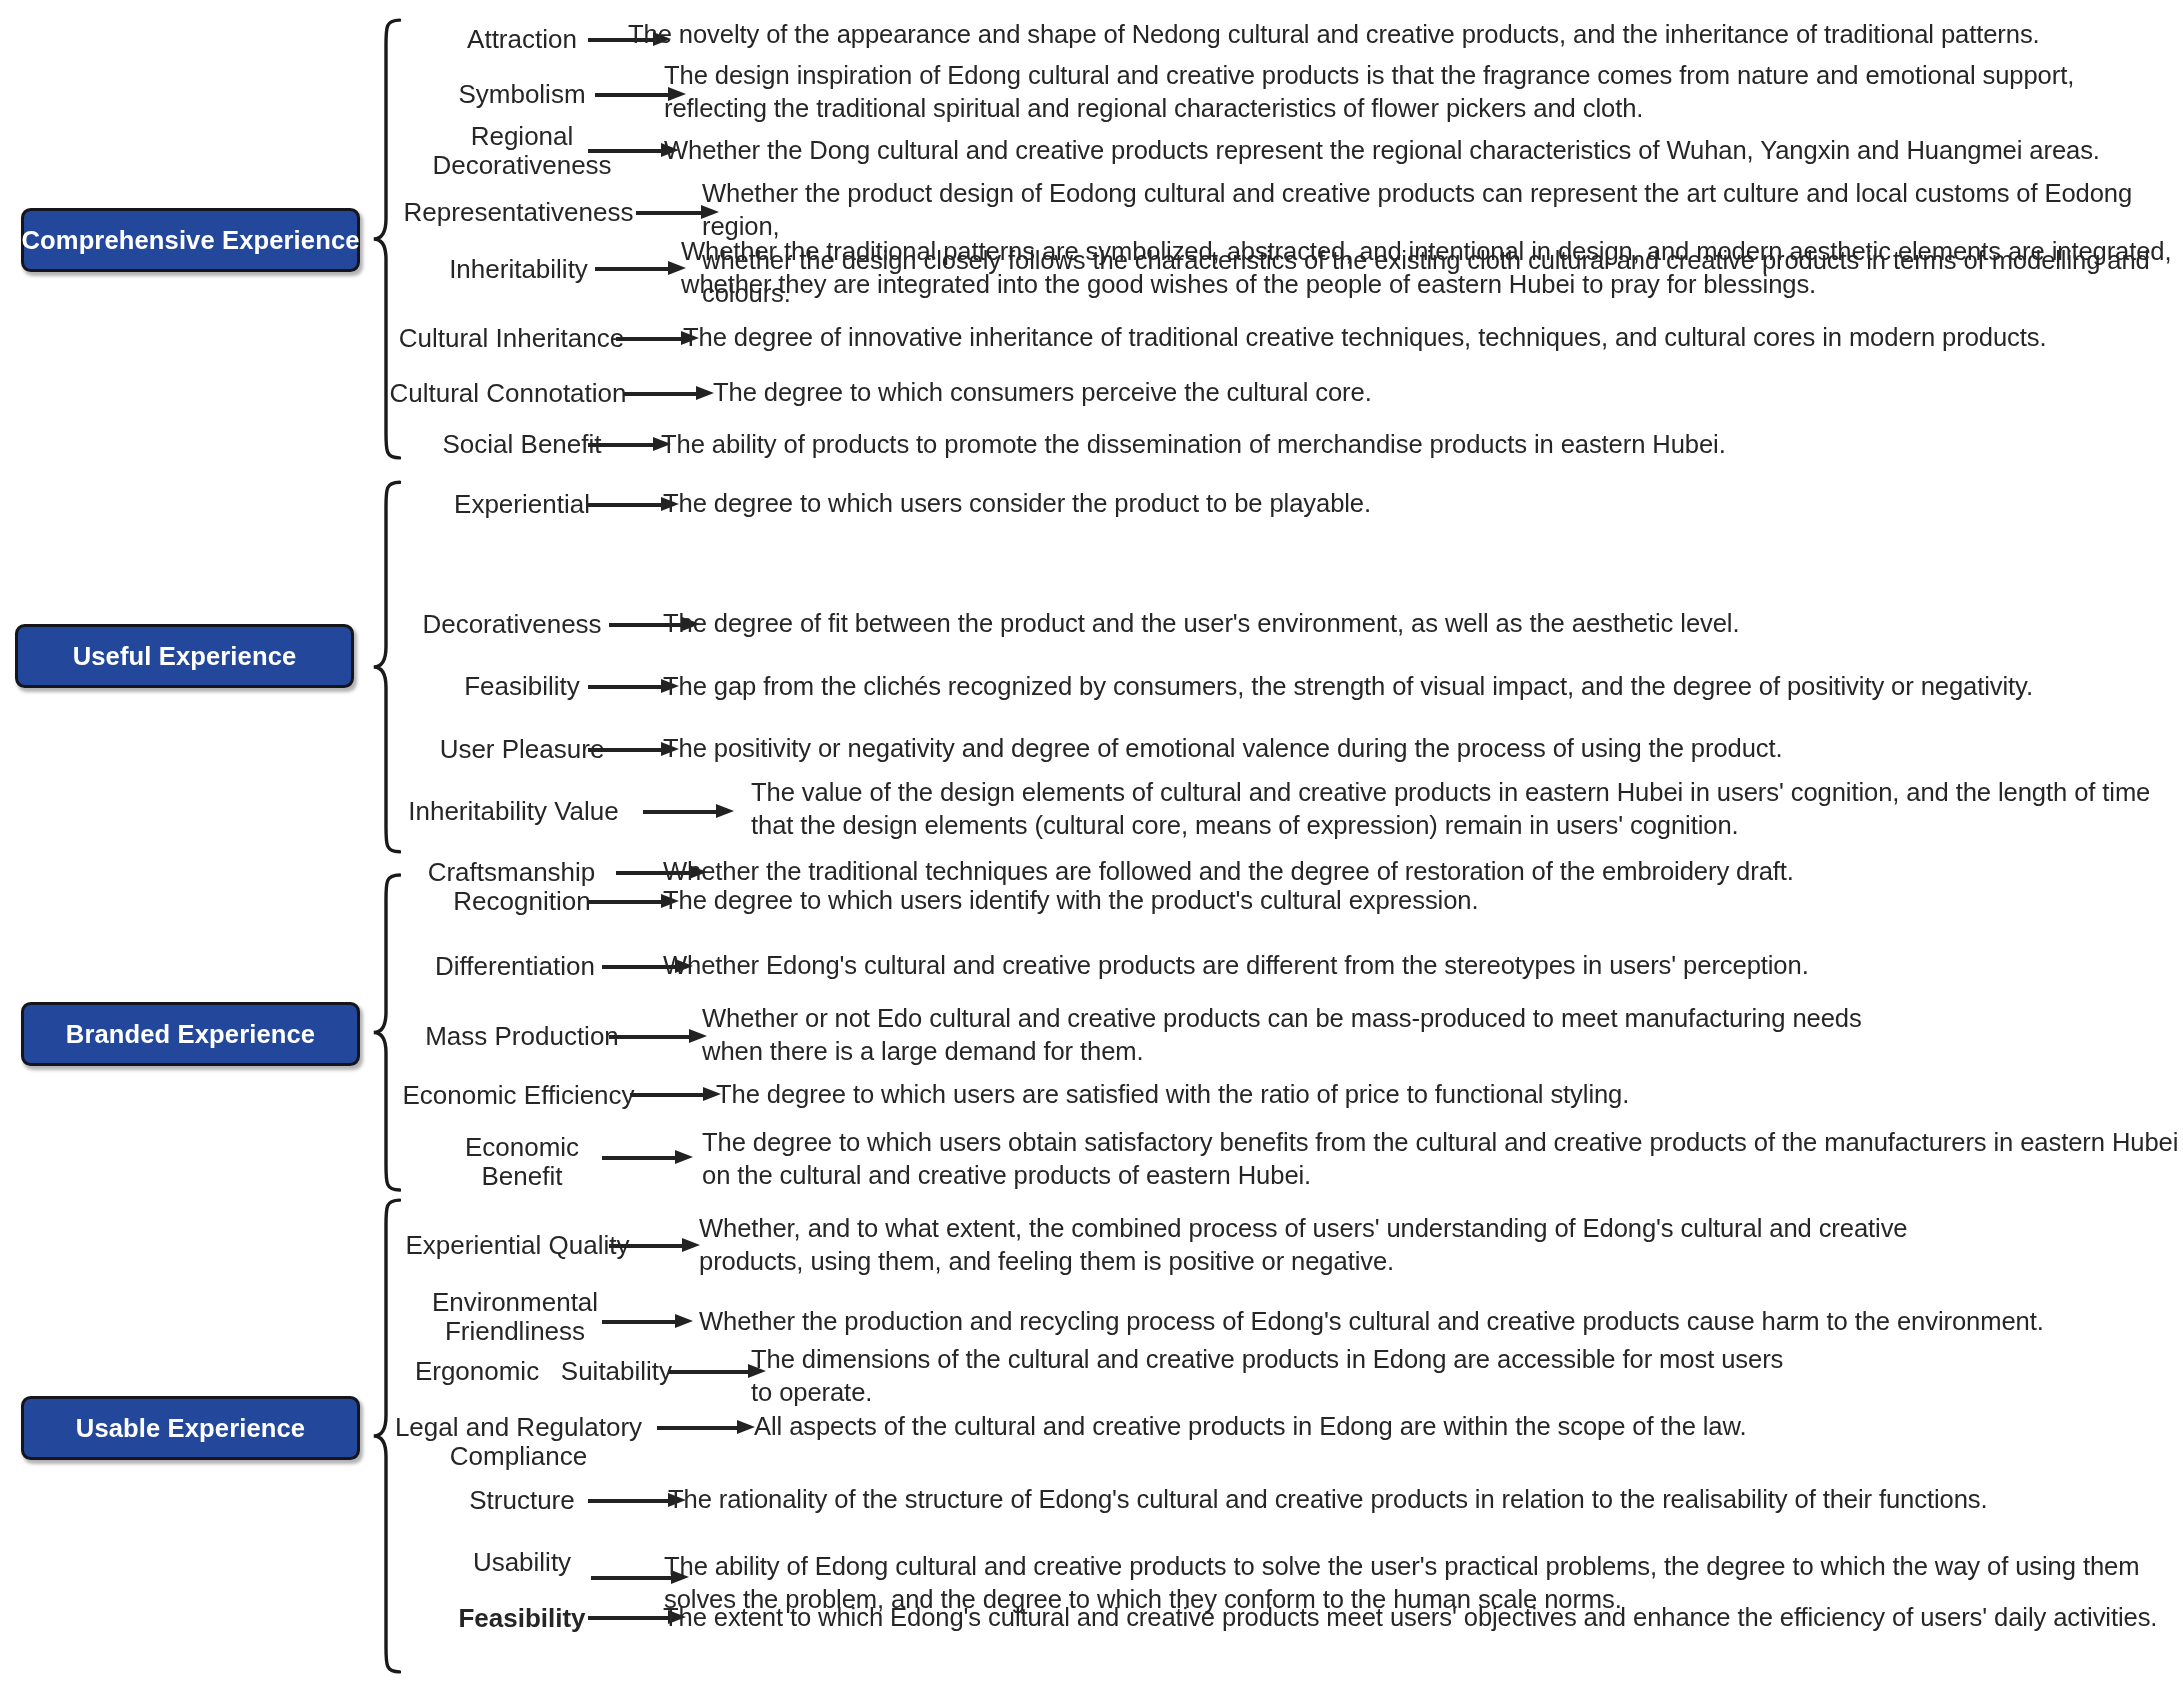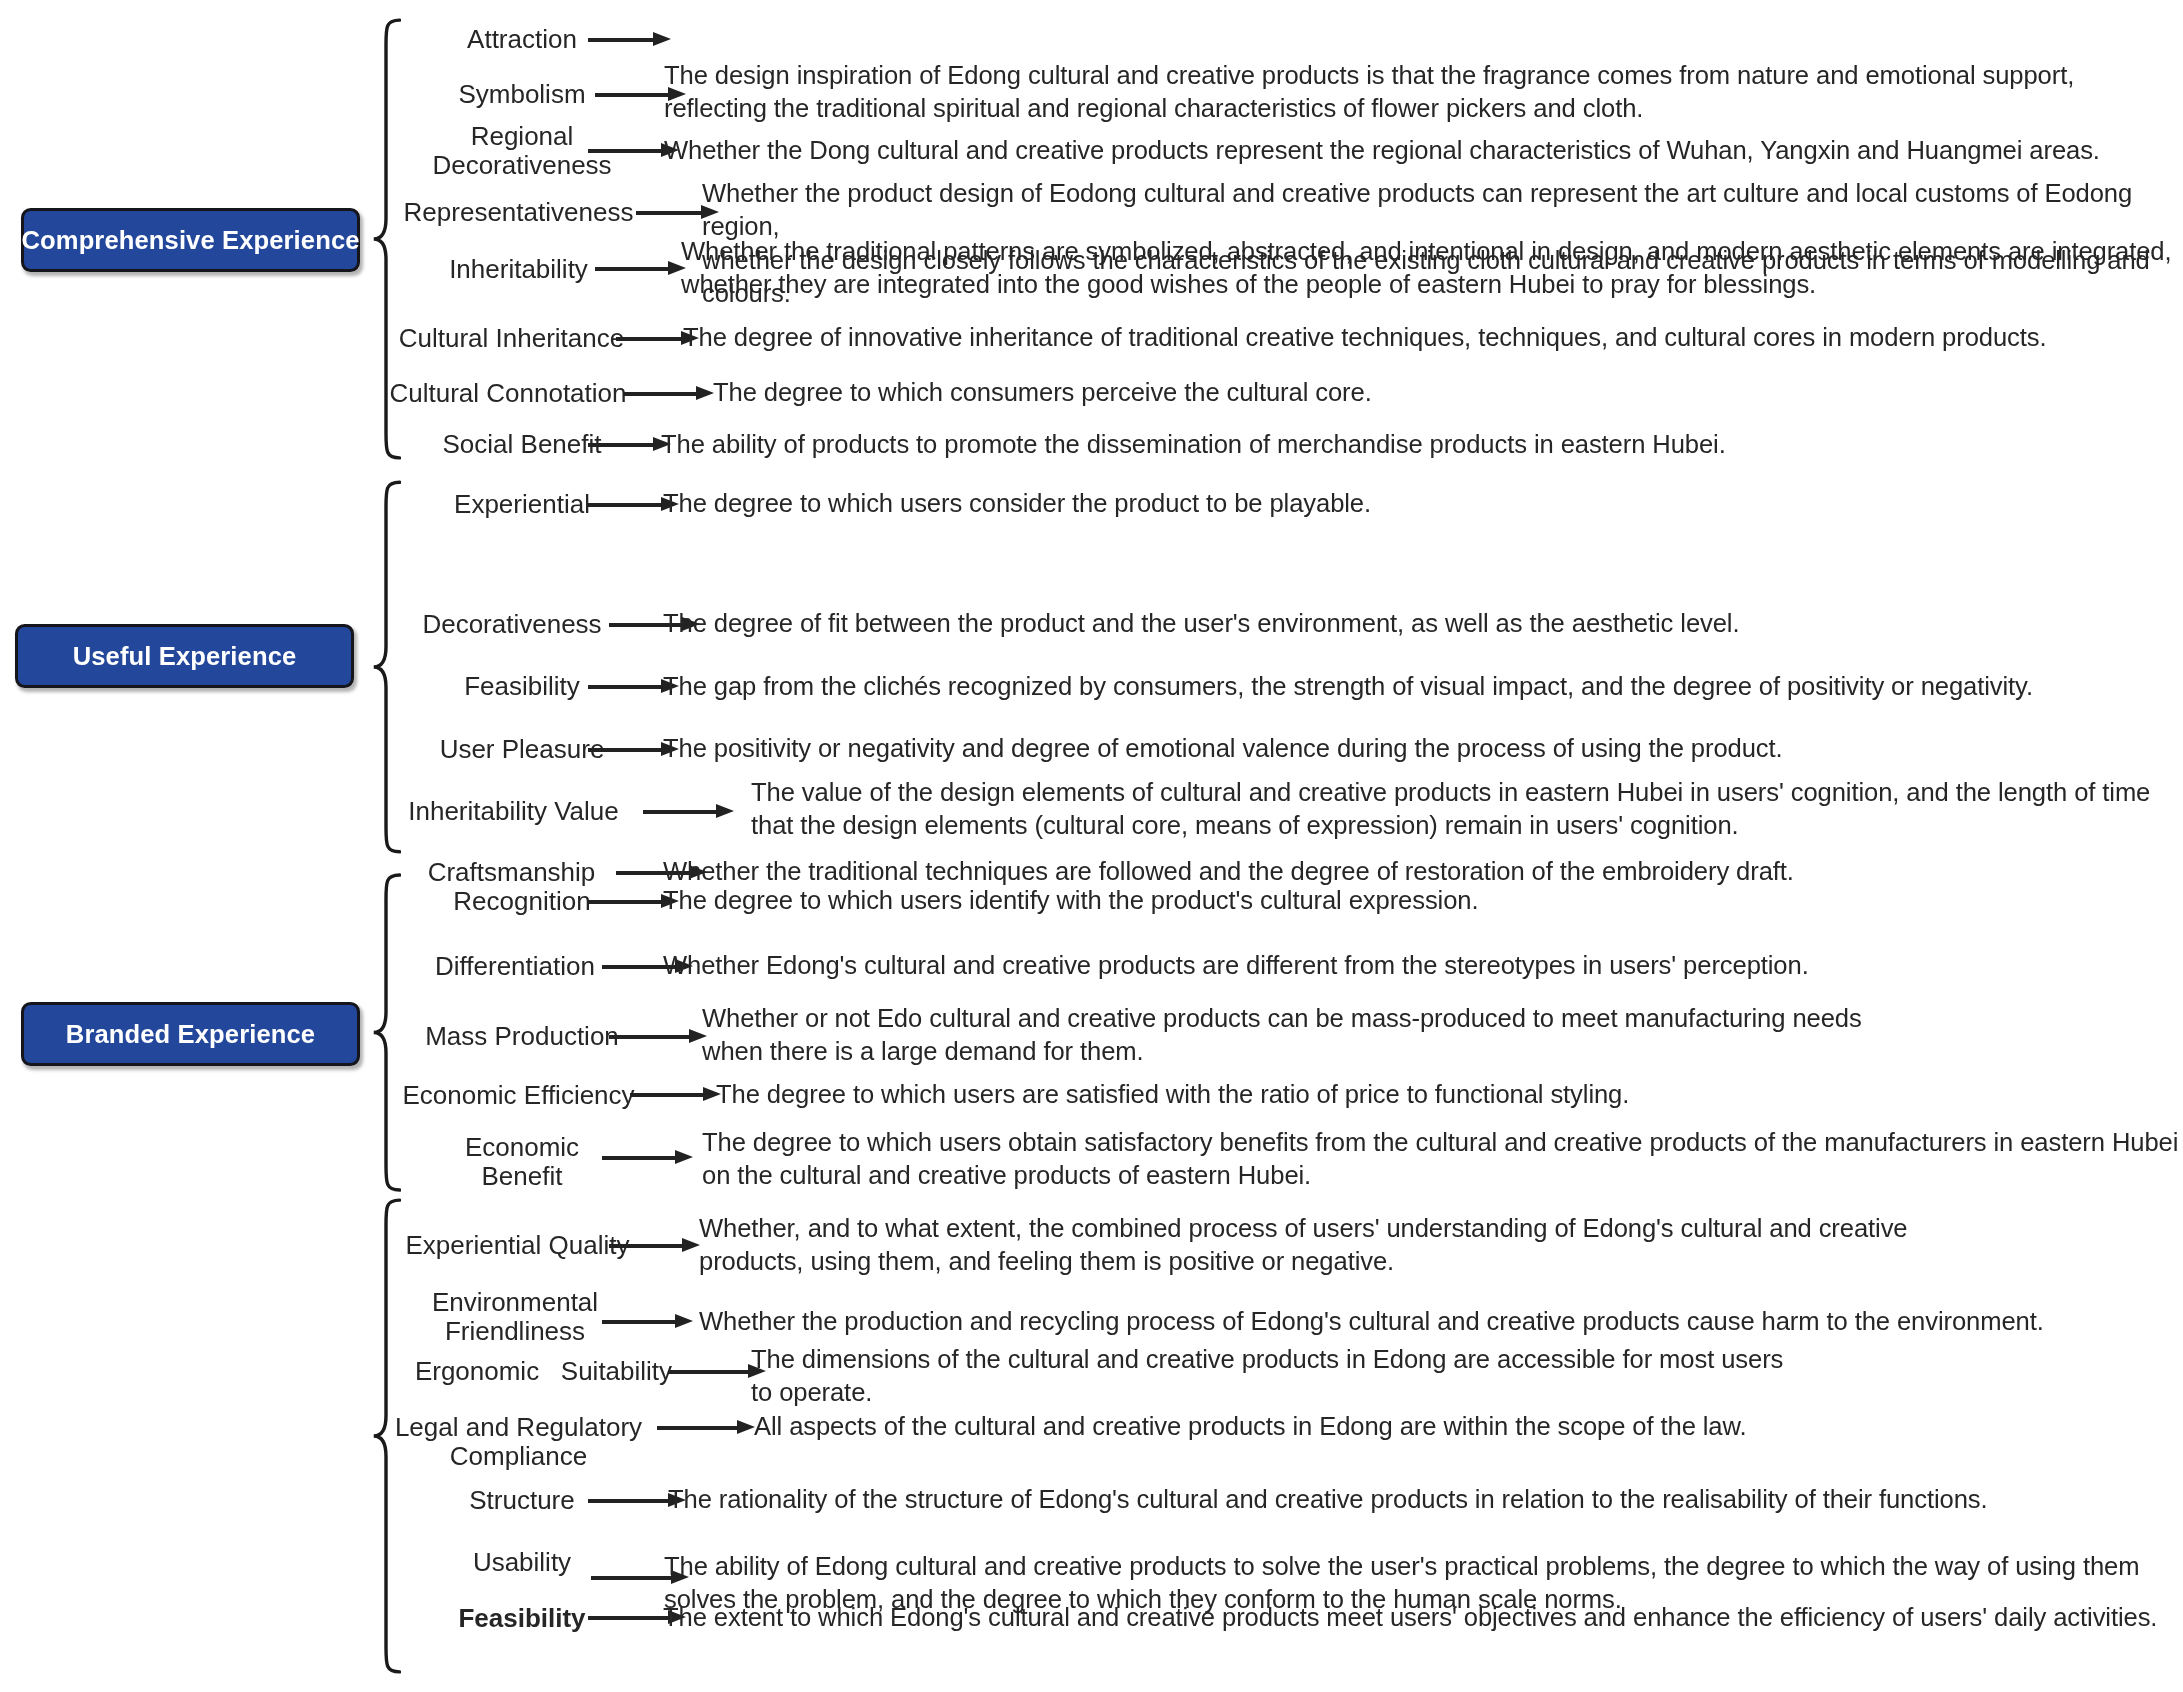--- a/index.html
+++ b/index.html
@@ -98,20 +98,21 @@
     <svg width="30" height="450" viewBox="0 0 44 650" fill="none">
       <path d="M42 4 C 22 4, 22 14, 22 40 L22 295 C22 318, 14 325, 4 325 C14 325, 22 332, 22 355 L22 610 C22 636, 22 646, 42 646" stroke="#1a1a1a" stroke-width="5" fill="none" stroke-linecap="round"></path>
     </svg>
   </div>
 
   <div class="crit" style="left:415px; top:25px; width:214px;">Attraction</div>
   <div class="arrow" style="left:588px; top:32px; width:83px;">
     <span class="shaft" style="width:66px;"></span>
       <span class="head" style="left:65px;"></span>
   </div>
+  <div class="desc" style="left:628px; top:18px; width:1543px;">The novelty of the appearance and shape of Nedong cultural and creative products, and the inheritance of traditional patterns.</div>
 
   <div class="crit" style="left:415px; top:80px; width:214px;">Symbolism</div>
   <div class="arrow" style="left:595px; top:87px; width:90px;">
     <span class="shaft" style="width:75px;"></span>
       <span class="head" style="left:73px;"></span>
   </div>
   <div class="desc" style="left:664px; top:59px; width:1522px;">The design inspiration of Edong cultural and creative products is that the fragrance comes from nature and emotional support,
 reflecting the traditional spiritual and regional characteristics of flower pickers and cloth.</div>
 
   <div class="crit" style="left:415px; top:122px; width:214px;">Regional
@@ -251,20 +252,23 @@
 
   <div class="crit" style="left:415px; top:1133px; width:214px;">Economic
 Benefit</div>
   <div class="arrow" style="left:602px; top:1150px; width:90px;">
     <span class="shaft" style="width:75px;"></span>
       <span class="head" style="left:73px;"></span>
   </div>
   <div class="desc" style="left:702px; top:1126px; width:1484px;">The degree to which users obtain satisfactory benefits from the cultural and creative products of the manufacturers in eastern Hubei
 on the cultural and creative products of eastern Hubei.</div>
 
+  <div class="chip" style="left:21px; top:1396px; width:339px; height:64px;">
+    <span>Usable Experience</span>
+  </div>
   <div class="brace" style="left:371px; top:1194px; width:30px; height:484px;">
     <svg width="30" height="484" viewBox="0 0 44 700" fill="none">
       <path d="M42 4 C 22 4, 22 14, 22 40 L22 320 C22 343, 14 350, 4 350 C14 350, 22 357, 22 380 L22 660 C22 686, 22 696, 42 696" stroke="#1a1a1a" stroke-width="5" fill="none" stroke-linecap="round"></path>
     </svg>
   </div>
 
   <div class="crit" style="left:398px; top:1231px; width:239px;">Experiential Quality</div>
   <div class="arrow" style="left:609px; top:1238px; width:90px;">
     <span class="shaft" style="width:75px;"></span>
       <span class="head" style="left:73px;"></span>

